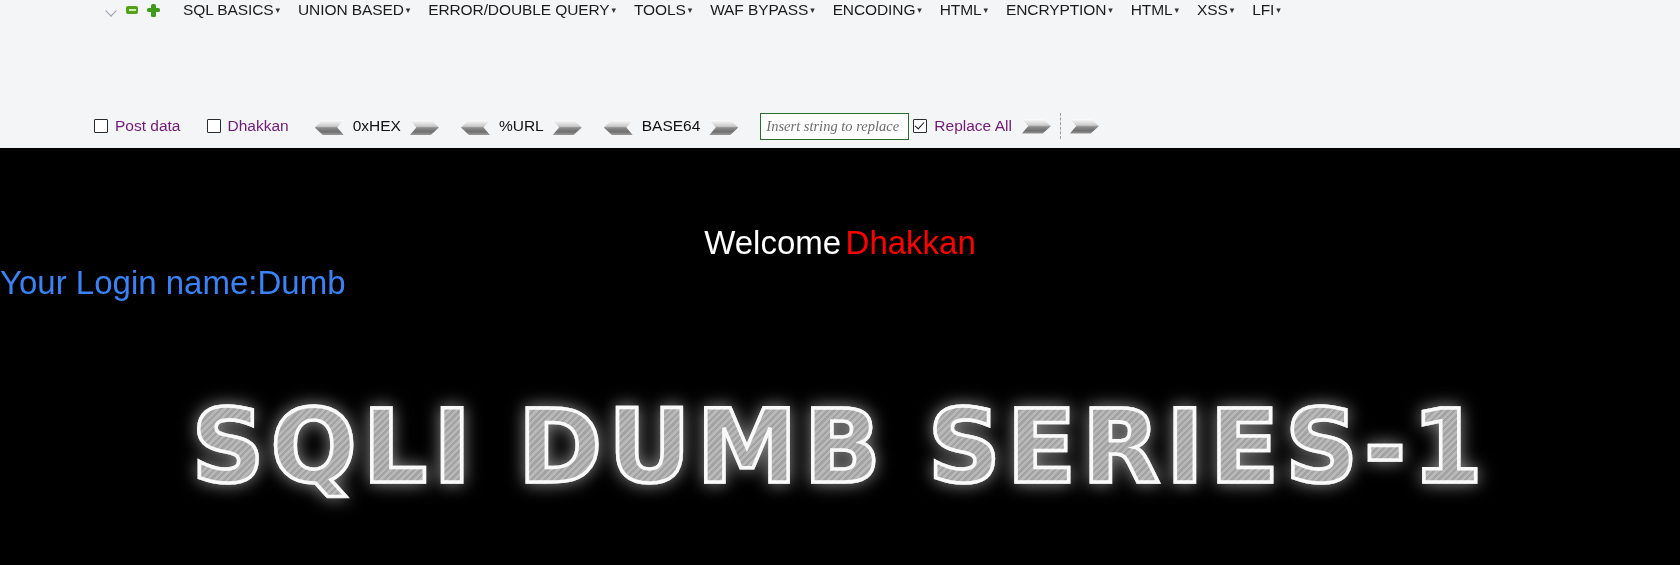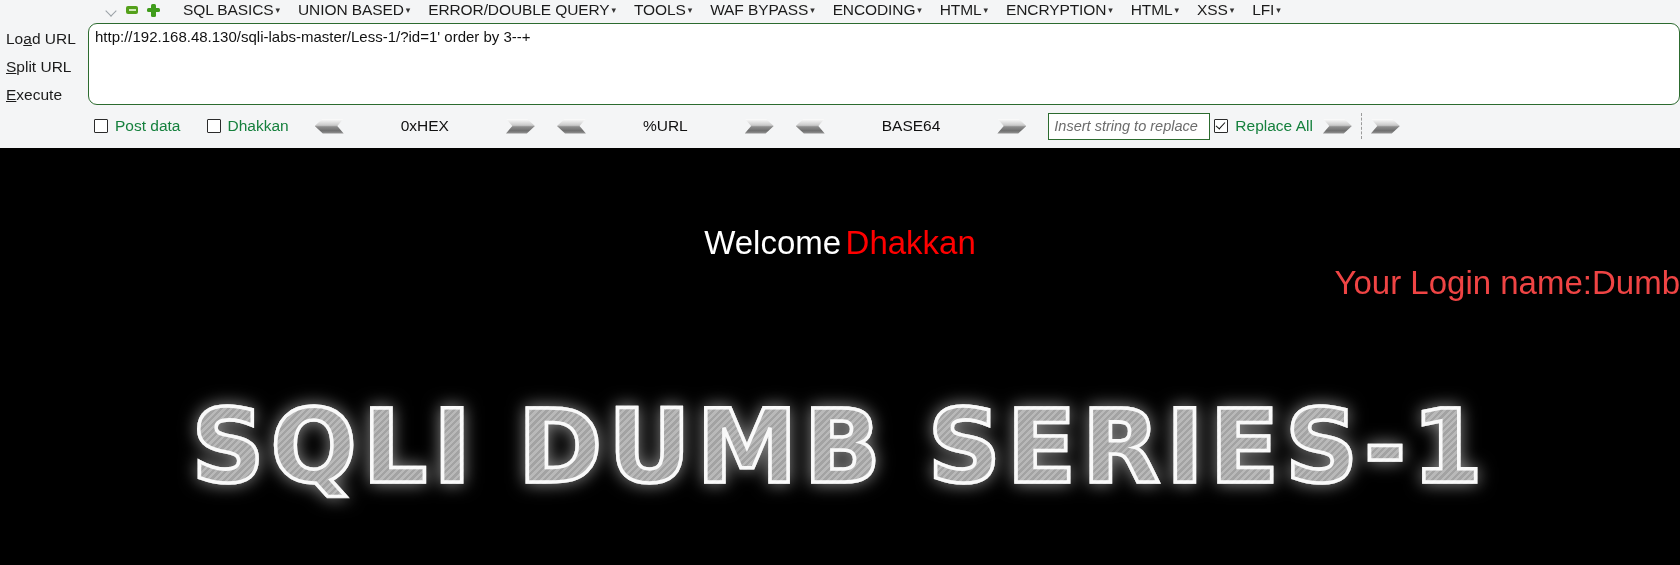--- a/index.html
+++ b/index.html
@@ -178,29 +178,28 @@
     content: "";
     position: absolute;
     left: 3px; top: 0px;
     width: 4px; height: 8px;
     border-right: 1.7px solid #111;
     border-bottom: 1.7px solid #111;
     transform: rotate(42deg);
   }
   .chk-label {
     font-size: 15.5px;
-    color: #15803d;
+    color: #701a75;
     white-space: nowrap;
   }
 
   .codec {
     display: flex;
-    align-items: center;
+    align-items: flex-end;
     margin-right: 22px;
-    gap: 48px;
   }
   .codec .codec-label {
     font-size: 15.5px;
     color: #111;
     margin: 0 9px;
     white-space: nowrap;
   }
   
   .ribbon {
     width: 29px;
@@ -209,26 +208,26 @@
     cursor: default;
   }
   .ribbon.right {
     clip-path: polygon(0 0, 72% 0, 100% 50%, 72% 100%, 0 100%, 22% 50%);
   }
   .ribbon.left {
     clip-path: polygon(100% 0, 28% 0, 0 50%, 28% 100%, 100% 100%, 78% 50%);
   }
 
   .rep-input {
-    width: 162px;
+    width: 149px;
     height: 27px;
     box-sizing: border-box;
     border: 1.2px solid #2c6b2f;
     background: #fff;
-    font-family: Liberation Sans, sans-serif;
+    font-family: Liberation Serif, serif;
     font-size: 14.5px;
     font-style: italic;
     color: #2b2b2b;
     padding: 0 5px;
     outline: none;
     margin-right: 4px;
   }
   .rep-input::placeholder { color: #6c6c6c; font-style: italic; opacity: 1; }
   .rep-input.second { margin-right: 10px; }
 
@@ -261,23 +260,23 @@
     text-align: right;
   }
   .greet-user {
     font-size: 33px;
     color: #ff0000;
   }
   .info-line {
     position: absolute;
     left: 0;
     width: 1680px;
-    text-align: right;
+    text-align: left;
     font-size: 33px;
-    color: #ef4444;
+    color: #3b82f6;
     white-space: nowrap;
   }
   .info-line.l1 { top: 116px; }
   .info-line.l2 { top: 155px; }
 
   .logo {
     position: absolute;
     left: 0;
     top: 248px;
     width: 1680px;
@@ -323,29 +322,21 @@
       <span class="menu-item"><span>WAF BYPASS</span><span class="caret">▾</span></span>
       <span class="menu-item"><span>ENCODING</span><span class="caret">▾</span></span>
       <span class="menu-item"><span>HTML</span><span class="caret">▾</span></span>
       <span class="menu-item"><span>ENCRYPTION</span><span class="caret">▾</span></span>
       <span class="menu-item"><span>HTML</span><span class="caret">▾</span></span>
       <span class="menu-item"><span>XSS</span><span class="caret">▾</span></span>
       <span class="menu-item"><span>LFI</span><span class="caret">▾</span></span>
     </div>
   </div>
 
-  <div class="cmd-col">
-    <div class="cmd-btn"><span>Lo</span><u>a</u><span>d URL</span></div>
-    <div class="cmd-btn"><span></span><u>S</u><span>plit URL</span></div>
-    <div class="cmd-btn"><span></span><u>E</u><span>xecute</span></div>
-  </div>
-
-  <div class="url-wrap">
-    <textarea class="url-box" spellcheck="false" placeholder="" style="">http://192.168.48.130/sqli-labs-master/Less-1/?id=1' order by 3--+</textarea>
-  </div>
+
 
   <div class="opt-row">
 
     <div class="chk-group first">
       <span class="cbox"></span>
       <span class="chk-label">Post data</span>
     </div>
 
     <div class="chk-group">
       <span class="cbox"></span>

